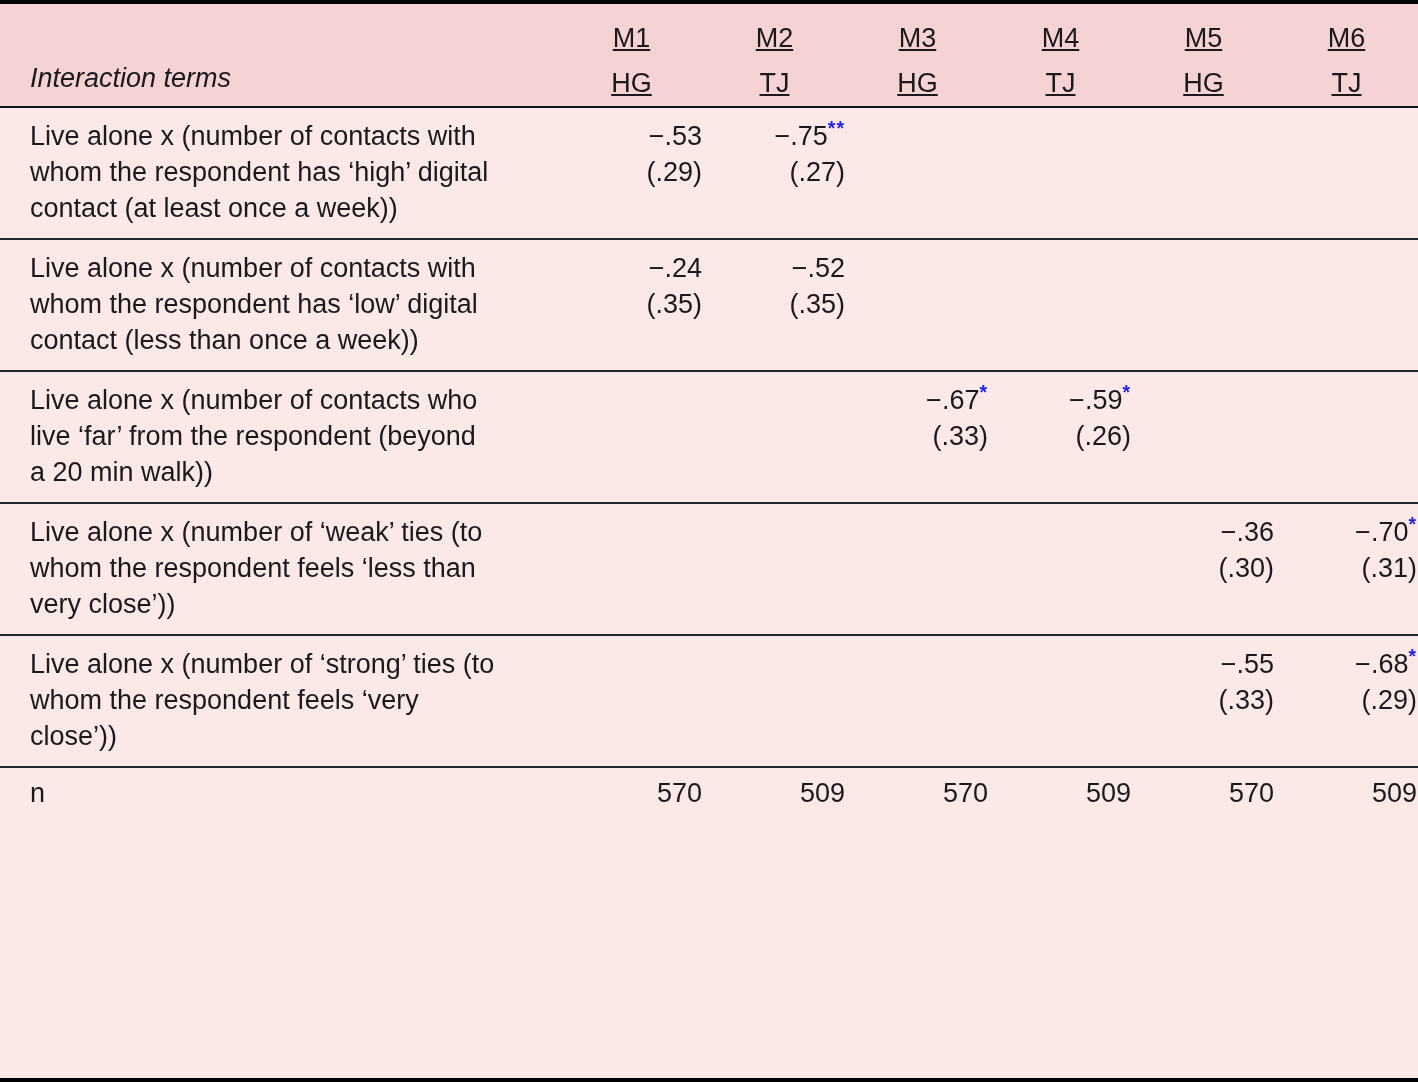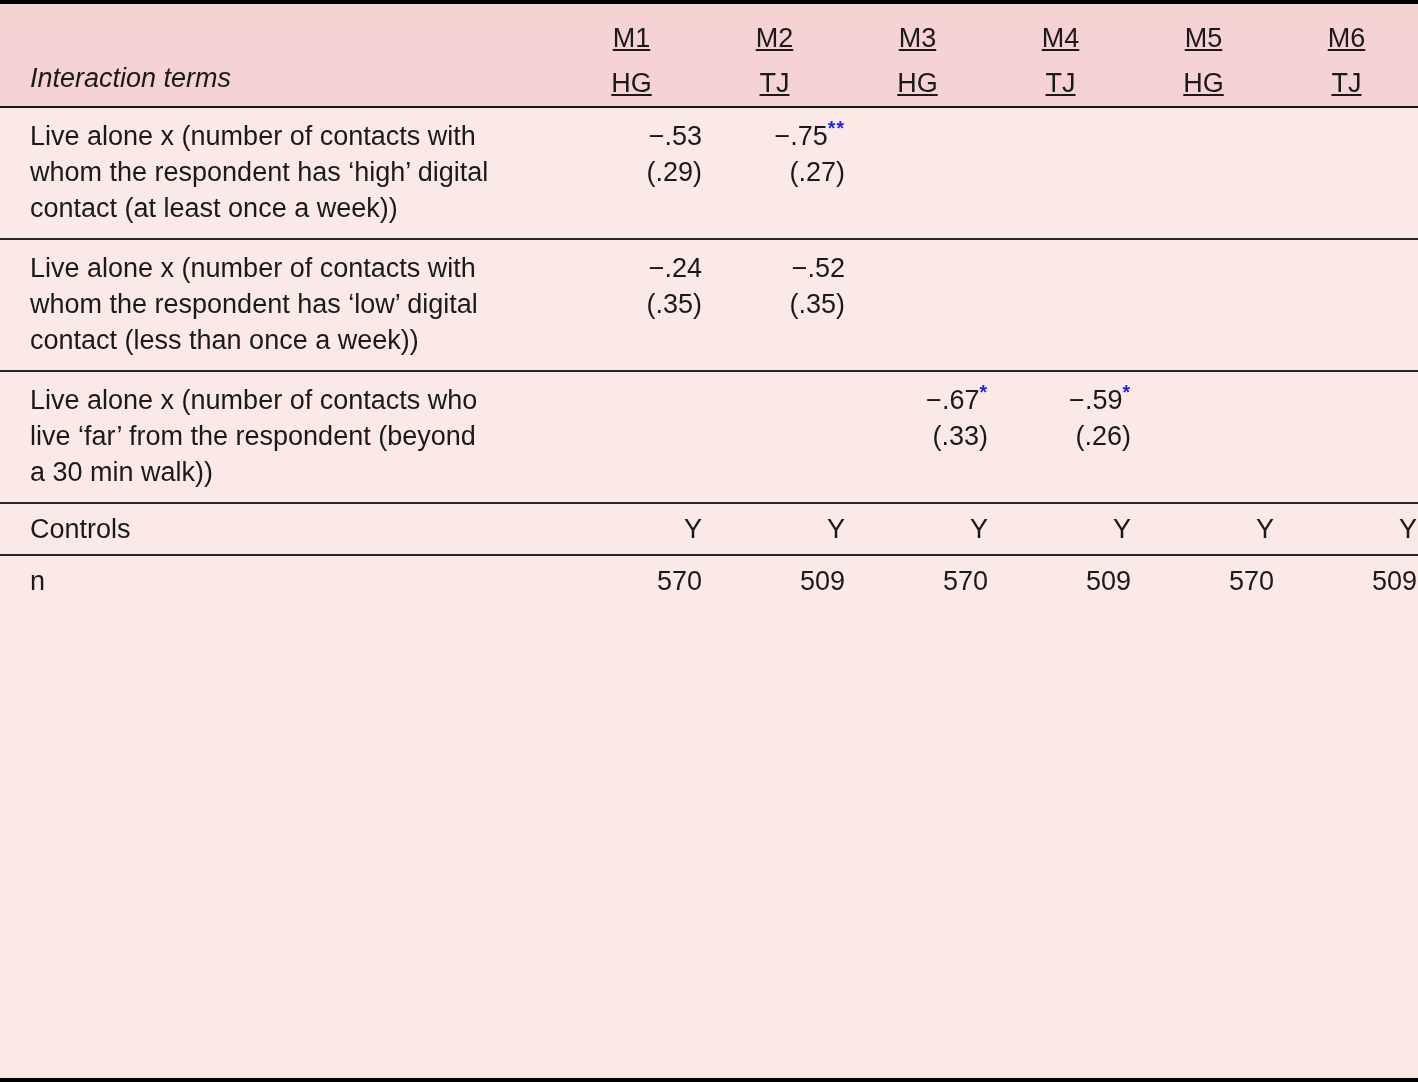--- a/index.html
+++ b/index.html
@@ -135,42 +135,63 @@
           <td class="val-cell">
             <div>−.52</div>
             <div>(.35)</div>
           </td>
           <td class="val-cell"></td>
           <td class="val-cell"></td>
           <td class="val-cell"></td>
           <td class="val-cell"></td>
         </tr>
         <tr>
-          <td class="label-cell">Live alone x (number of contacts who live ‘far’ from the respondent (beyond a 30 min walk))</td>
+          <td class="label-cell">Live alone x (number of contacts who live ‘far’ from the respondent (beyond a 20 min walk))</td>
           <td class="val-cell"></td>
           <td class="val-cell"></td>
           <td class="val-cell">
             <div>−.67<span class="stars">*</span></div>
             <div>(.33)</div>
           </td>
           <td class="val-cell">
             <div>−.59<span class="stars">*</span></div>
             <div>(.26)</div>
           </td>
           <td class="val-cell"></td>
           <td class="val-cell"></td>
         </tr>
-        <tr class="foot">
-          <td class="label-cell">Controls</td>
-          <td class="val-cell">Y</td>
-          <td class="val-cell">Y</td>
-          <td class="val-cell">Y</td>
-          <td class="val-cell">Y</td>
-          <td class="val-cell">Y</td>
-          <td class="val-cell">Y</td>
+        <tr>
+          <td class="label-cell">Live alone x (number of ‘weak’ ties (to whom the respondent feels ‘less than very close’))</td>
+          <td class="val-cell"></td>
+          <td class="val-cell"></td>
+          <td class="val-cell"></td>
+          <td class="val-cell"></td>
+          <td class="val-cell">
+            <div>−.36</div>
+            <div>(.30)</div>
+          </td>
+          <td class="val-cell">
+            <div>−.70<span class="stars">*</span></div>
+            <div>(.31)</div>
+          </td>
+        </tr>
+        <tr>
+          <td class="label-cell">Live alone x (number of ‘strong’ ties (to whom the respondent feels ‘very close’))</td>
+          <td class="val-cell"></td>
+          <td class="val-cell"></td>
+          <td class="val-cell"></td>
+          <td class="val-cell"></td>
+          <td class="val-cell">
+            <div>−.55</div>
+            <div>(.33)</div>
+          </td>
+          <td class="val-cell">
+            <div>−.68<span class="stars">*</span></div>
+            <div>(.29)</div>
+          </td>
         </tr>
         <tr class="foot last">
           <td class="label-cell">n</td>
           <td class="val-cell">570</td>
           <td class="val-cell">509</td>
           <td class="val-cell">570</td>
           <td class="val-cell">509</td>
           <td class="val-cell">570</td>
           <td class="val-cell">509</td>
         </tr>

